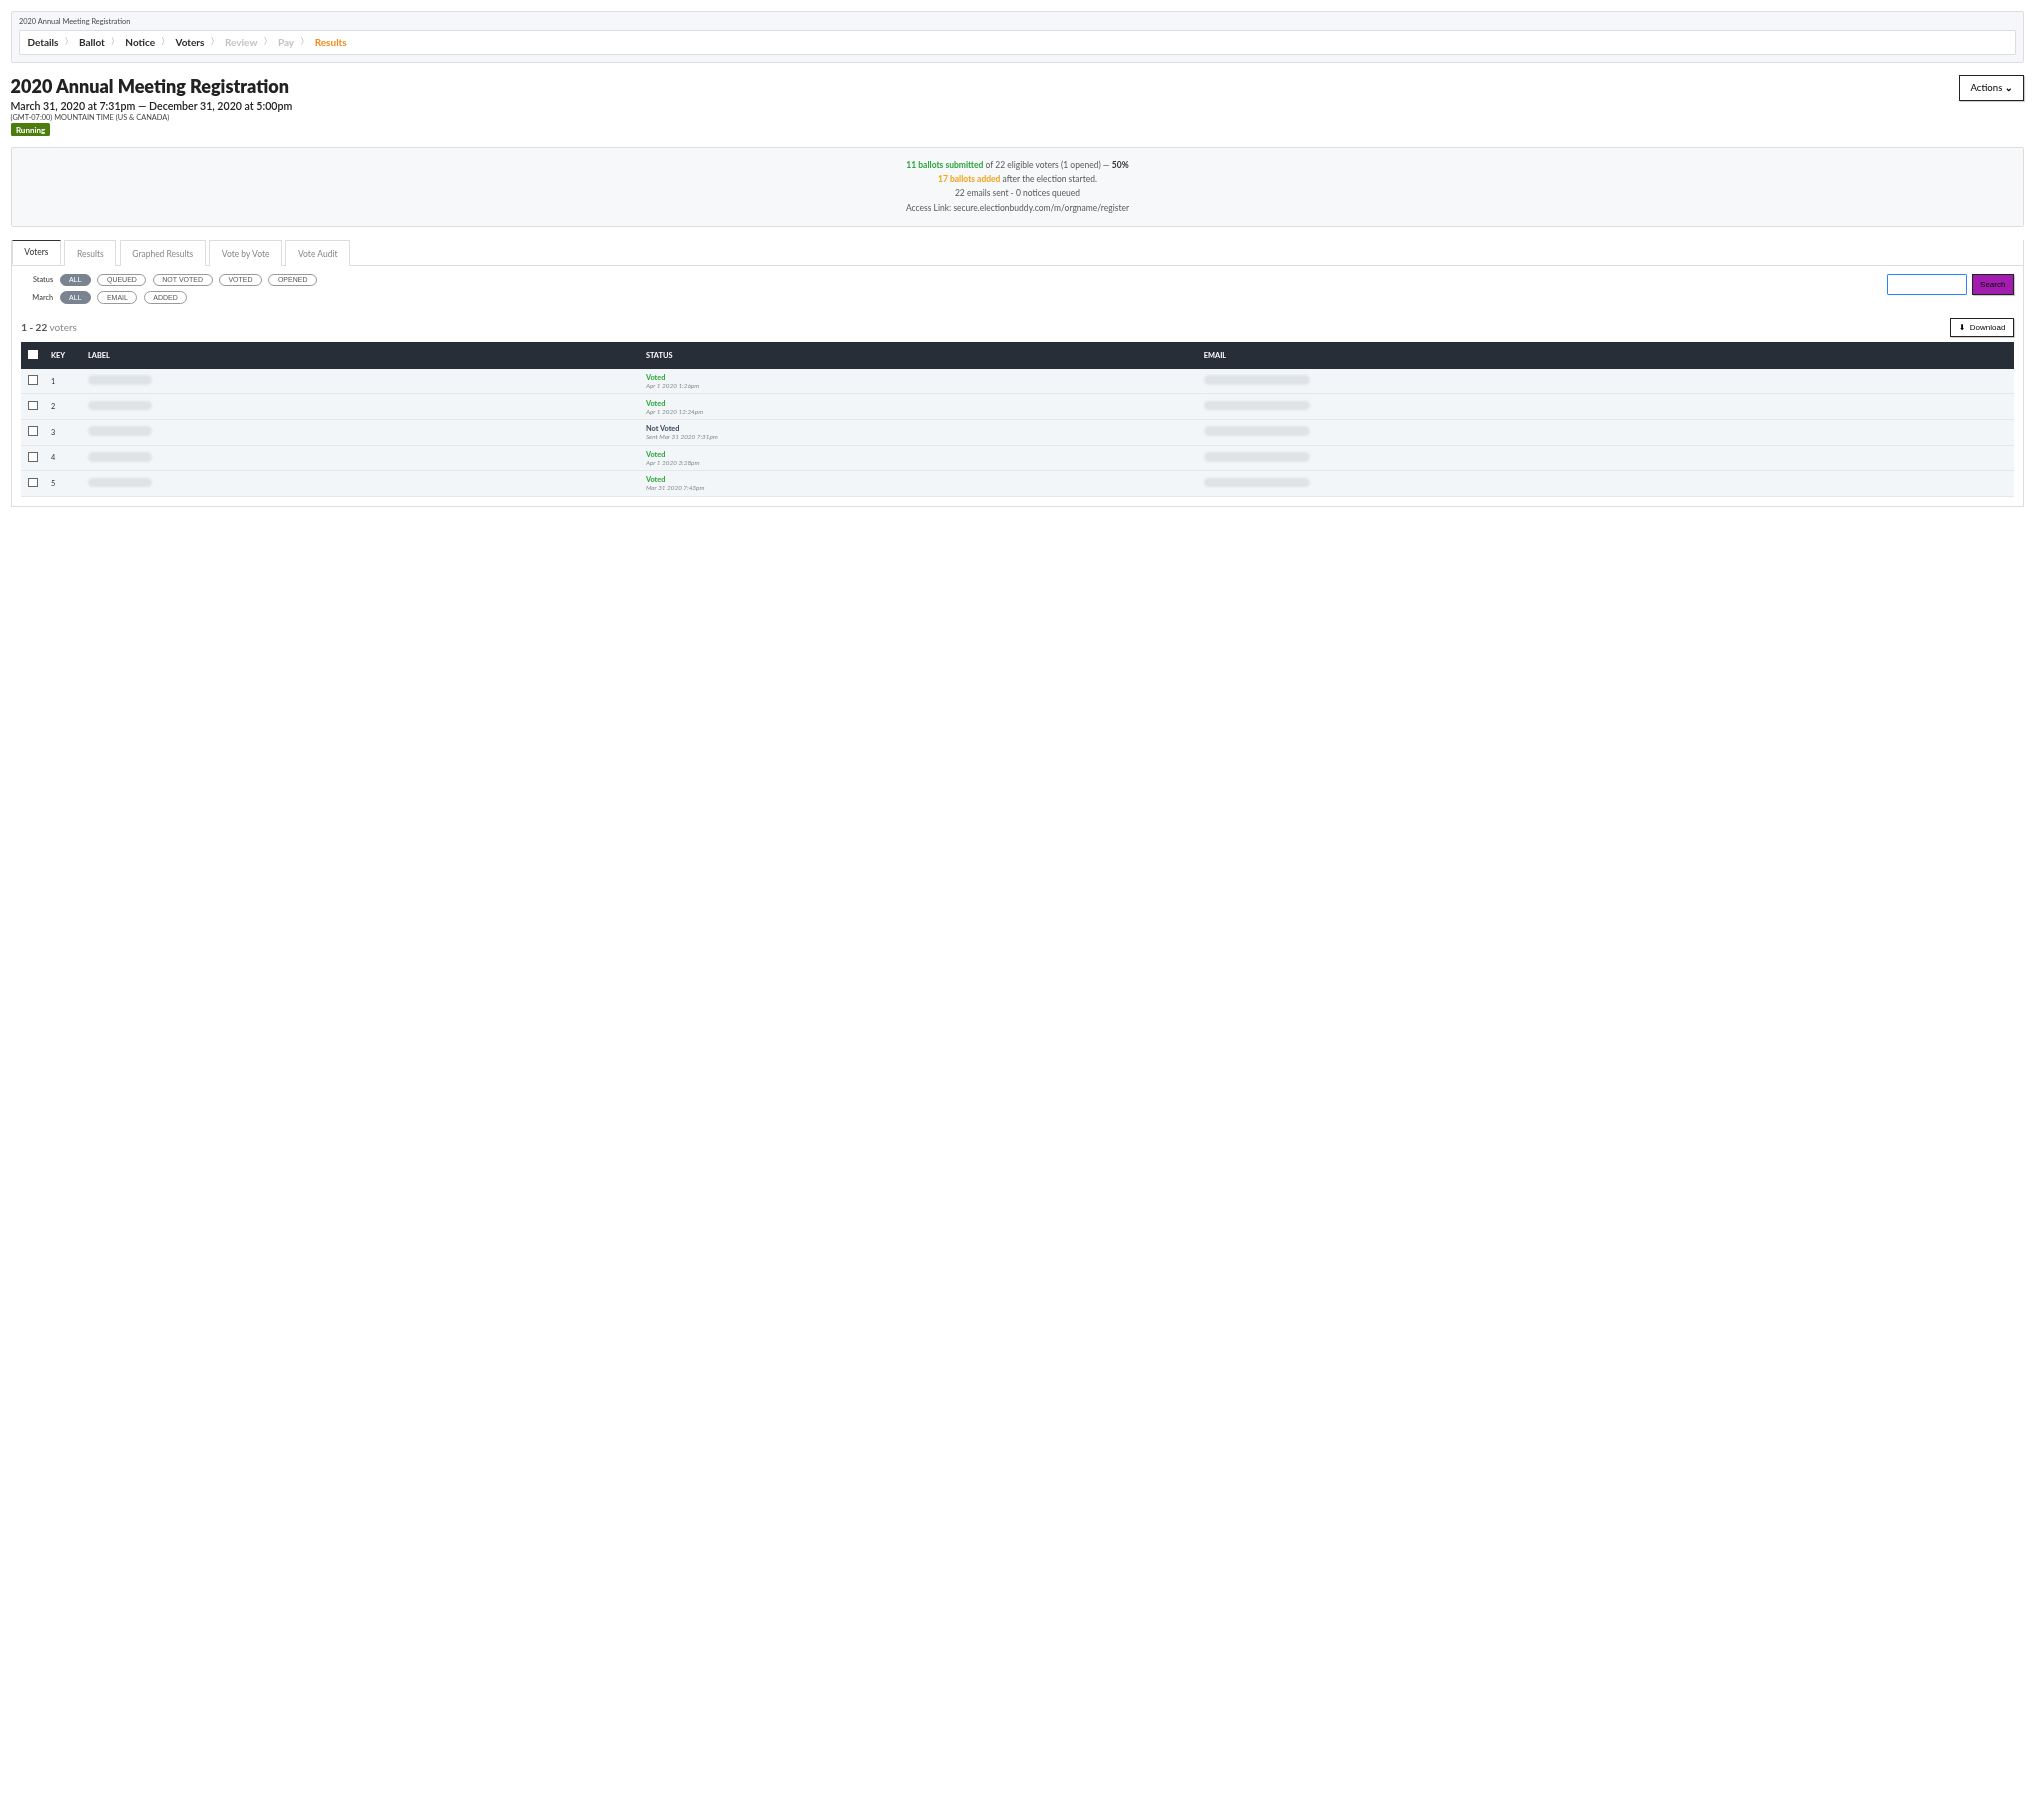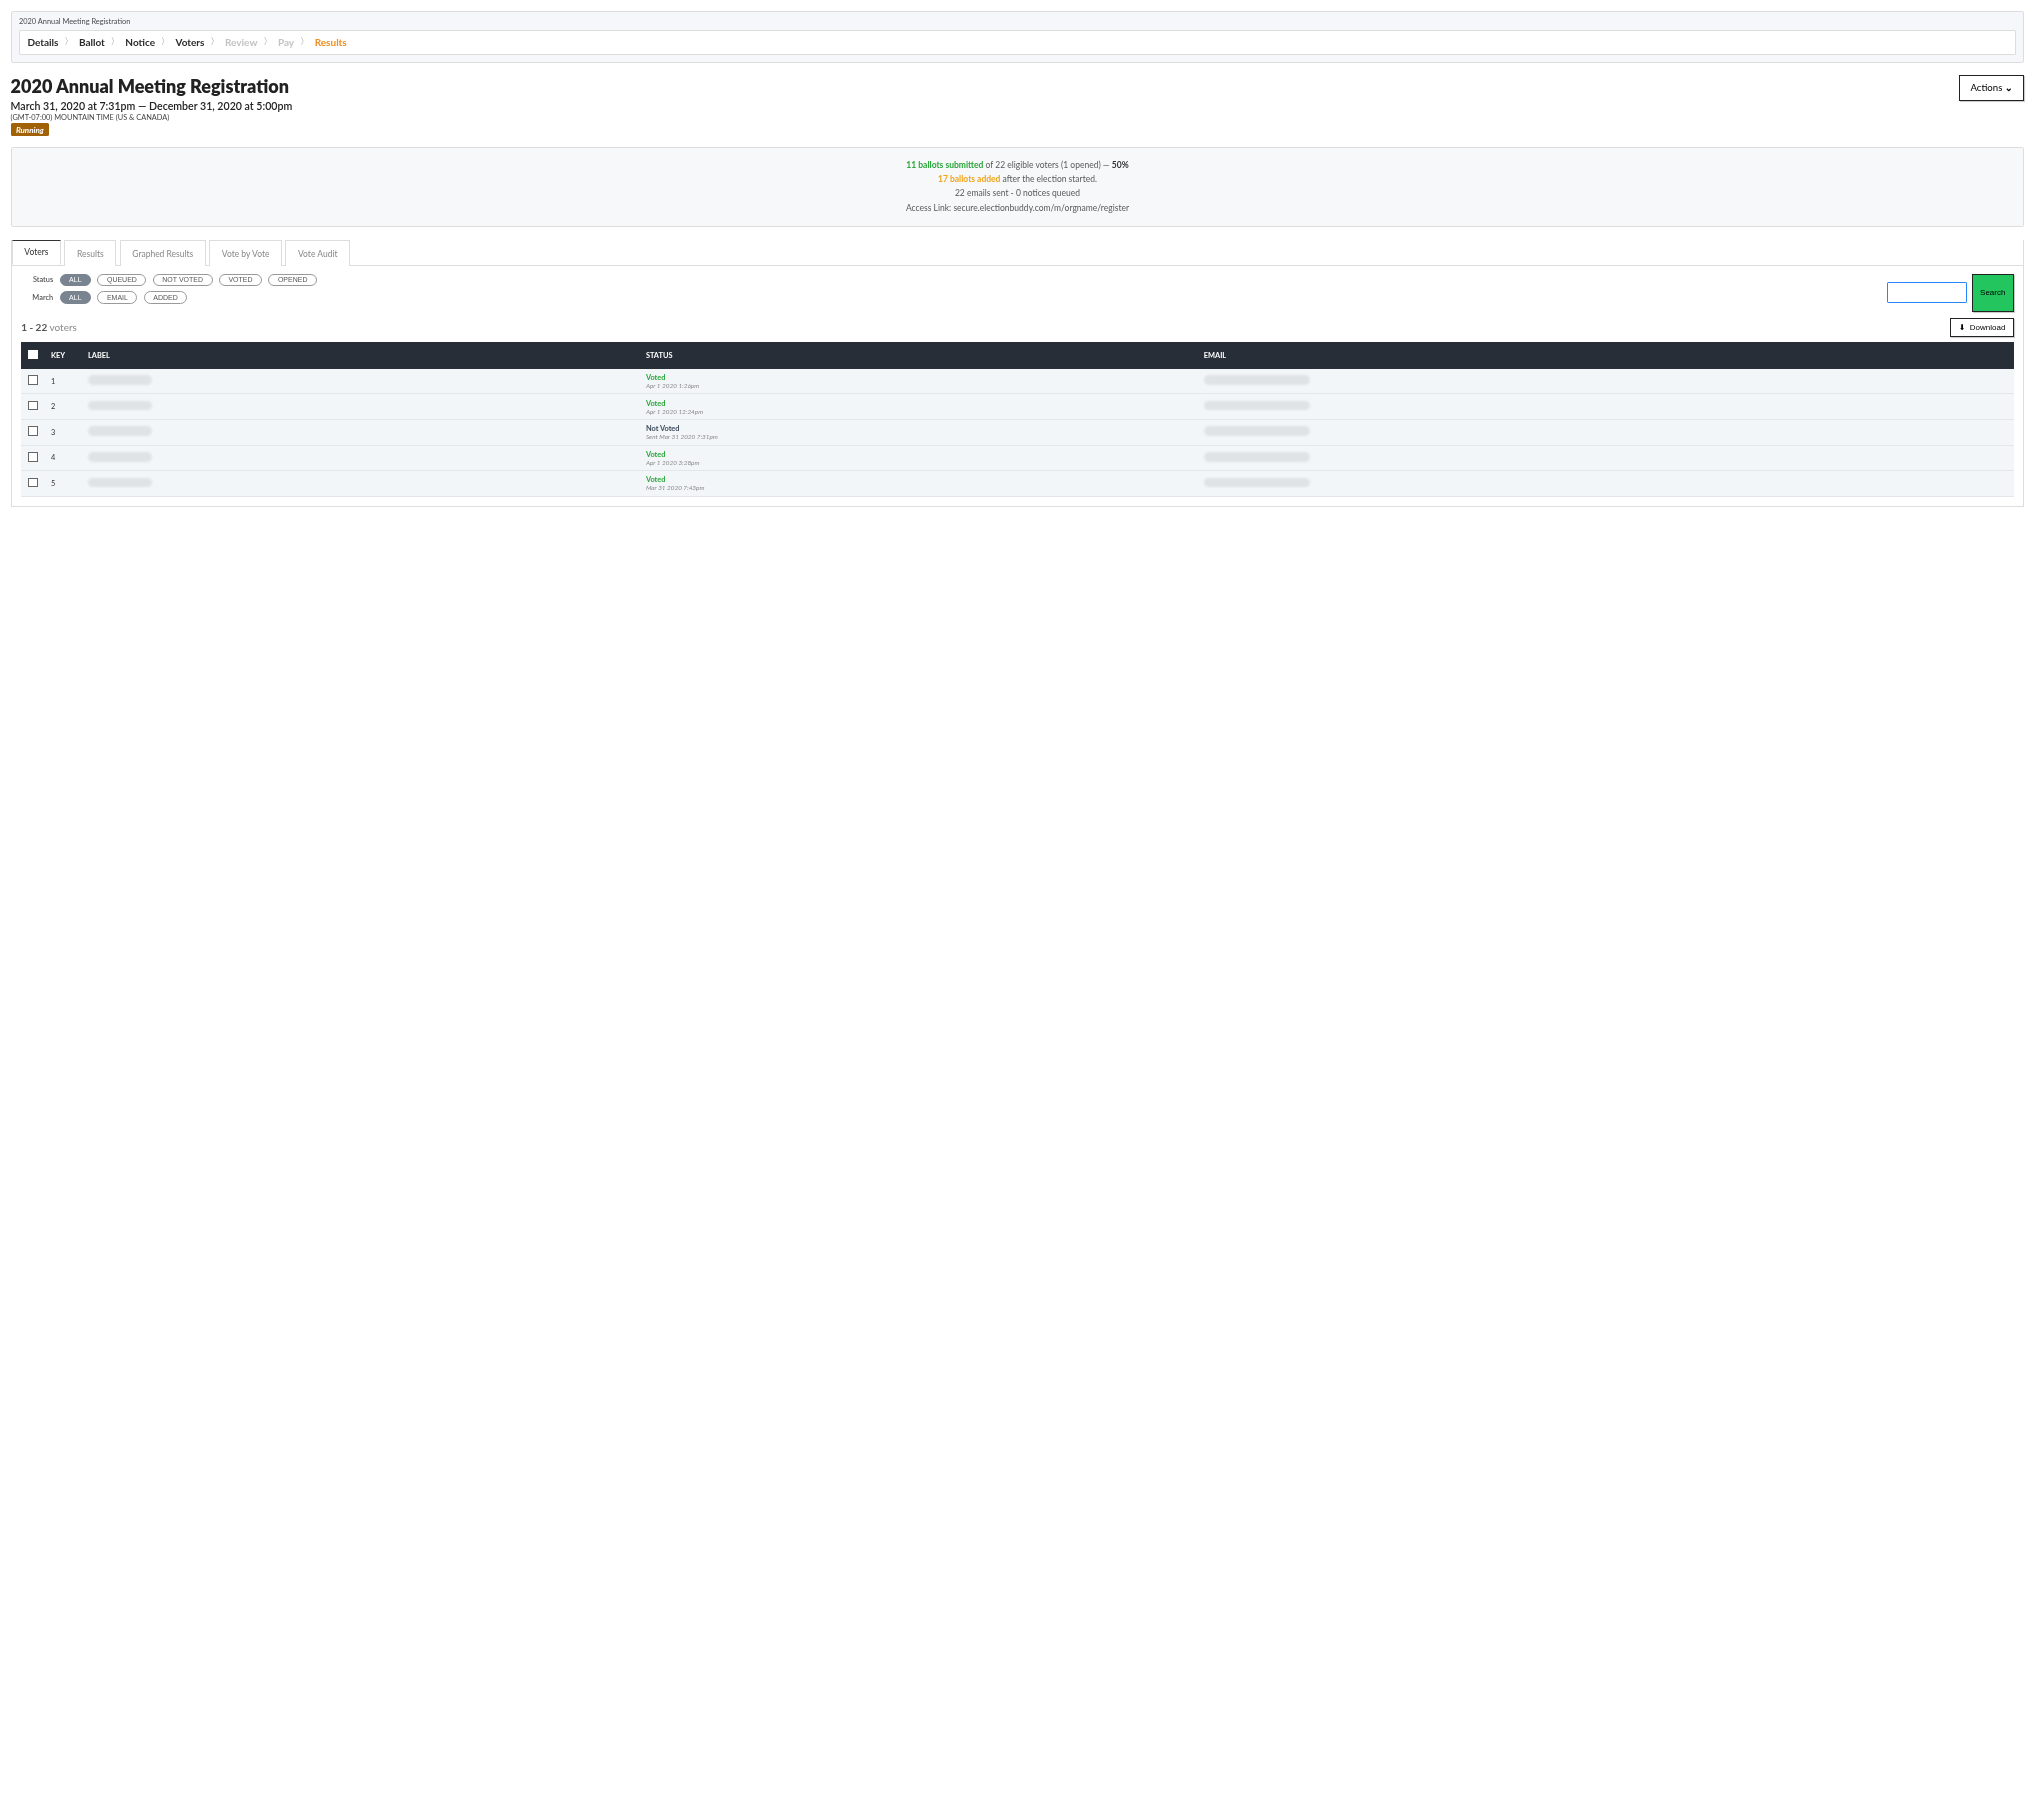--- a/index.html
+++ b/index.html
@@ -59,27 +59,26 @@
     margin-bottom: 1.1px;
   }
   .tz {
     font-size: 7.4px;
     color: #444;
     text-transform: uppercase;
     margin-bottom: 1px;
   }
   .status-badge {
     display: inline-block;
-    background: #a16207;
+    background: #4d7c0f;
     color: #fff;
     font-weight: 700;
     padding: 1.6px 5.3px;
     border-radius: 1.6px;
     font-size: 8px;
-    font-style: italic;
   }
   .actions-btn {
     padding: 6.4px 10.6px;
     border: 1.1px solid #222;
     background: #fff;
     font-size: 9.6px;
     cursor: pointer;
     font-family: inherit;
     box-shadow: 1.1px 1.1px 0 rgba(0,0,0,0.2);
   }
@@ -152,23 +151,23 @@
   .search-area { margin-left:auto; display:flex; gap:4.3px; align-items:center; position:absolute; right:9.6px; top:7.4px; }
   .tabs-body { position:relative; }
   .search-input {
     width:80px; height:21px;
     border:0.5px solid #2684ff;
     border-radius:1.1px;
     padding:2.1px 4.3px;
     font-family:inherit;
   }
   .search-btn {
-    height:38px; padding:0 7.4px;
+    height:21px; padding:0 7.4px;
     border:1.1px solid #222;
-    background:#22c55e;
+    background:#a21caf;
     font-size:8px;
     cursor:pointer;
     box-shadow:1.1px 1.1px 0 rgba(0,0,0,0.2);
   }
   .download-bar { display:flex; justify-content:space-between; align-items:center; margin:14px 0 5.3px 0; }
   .voter-count { color:#888; font-size:10px; }
   .voter-count .range { color:#555; font-weight:700; }
   .download-btn {
     padding:4.3px 7.4px;
     border:1.1px solid #222;

